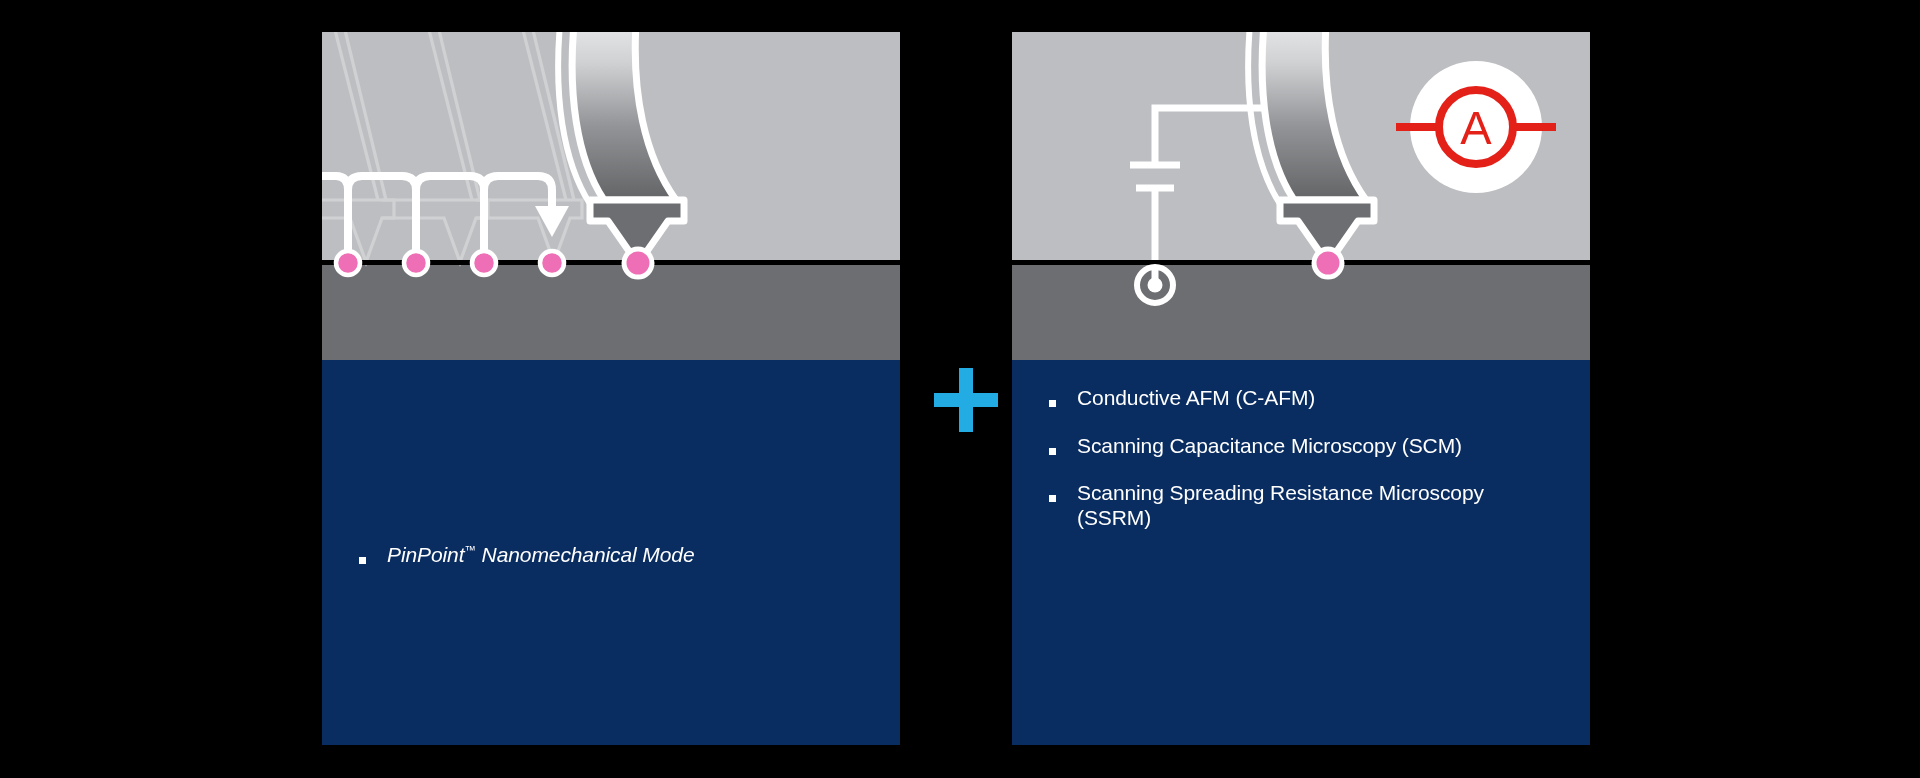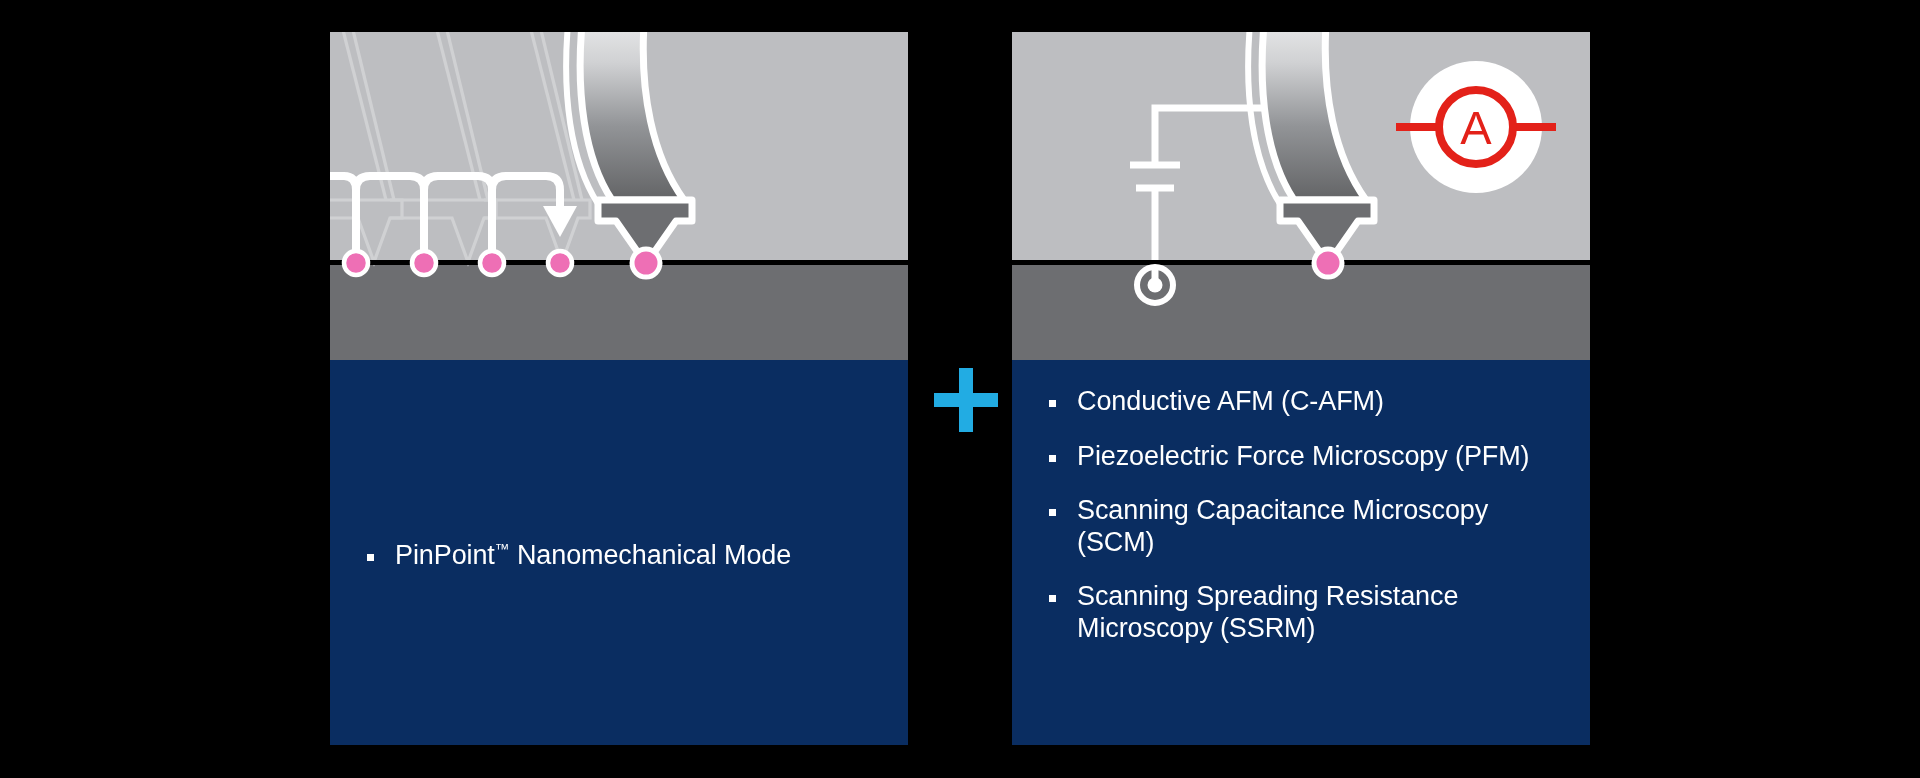--- a/index.html
+++ b/index.html
@@ -16,21 +16,21 @@
     height: 778px;
     background: #000000;
   }
 
   
   .panel {
     position: absolute;
     top: 32px;
     width: 578px;
   }
-  #panel-left  { left: 330px; }
+  #panel-left  { left: 322px; font-style: italic; }
   #panel-right { left: 1012px; }
 
   .figure {
     position: relative;
     width: 578px;
     height: 328px;
     overflow: hidden;
     background: #bdbec1;
   }
   .air {
@@ -80,21 +80,21 @@
     display: flex;
     align-items: center;
   }
   .bullet-list {
     list-style: none;
     width: 100%;
   }
   .bullet-list li {
     position: relative;
     color: #ffffff;
-    font-size: 27px;
+    font-size: 21px;
     line-height: 1.17;
     padding-left: 31px;
     margin-bottom: 23px;
     letter-spacing: -0.1px;
   }
   .bullet-list li:last-child { margin-bottom: 8px; }
   .bullet-list li::before {
     content: "";
     position: absolute;
     left: 3px;
@@ -272,20 +272,19 @@
           <line x1="504" y1="95" x2="544" y2="95" stroke="#e32119" stroke-width="8"></line>
           <circle cx="464" cy="95" r="37" fill="none" stroke="#e32119" stroke-width="8"></circle>
           <text x="464" y="112" text-anchor="middle" font-family="Liberation Sans, sans-serif" font-size="47" fill="#e32119">A</text>
         </g>
       </svg>
     </div>
 
     <div class="textblock">
       <ul class="bullet-list">
         <li>Conductive AFM (C-AFM)</li>
-        <li>Piezoelectric Force Microscopy (PFM)</li>
         <li>Scanning Capacitance Microscopy (SCM)</li>
         <li>Scanning Spreading Resistance Microscopy (SSRM)</li>
       </ul>
     </div>
   </div>
 
 </div>
 
 </body></html>

